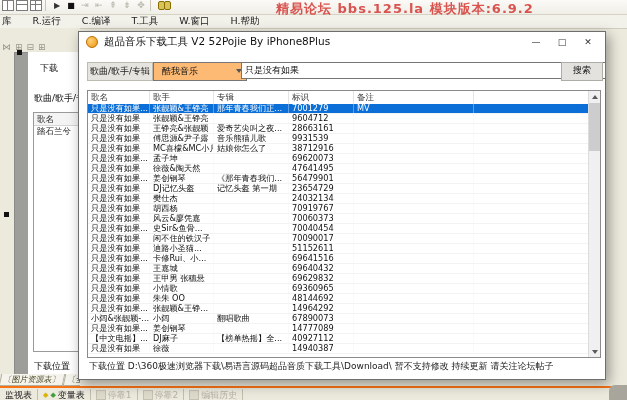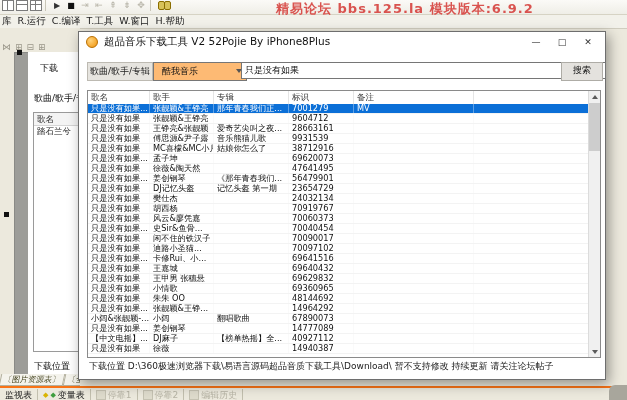--- a/index.html
+++ b/index.html
@@ -23,21 +23,21 @@
   .i-step3::before{content:"⇞";font-size:9px;}
   .i-step4::before{content:"⇟";font-size:9px;}
   .i-hand::before{content:"✥";font-size:9px;}
   .binoc{width:13px;height:10px;position:relative;margin-left:4px;}
   .binoc::before,.binoc::after{content:"";position:absolute;top:1px;width:5px;height:7px;border:1.5px solid #8a6d00;border-radius:2px;background:#d8c25a;}
   .binoc::before{left:0;} .binoc::after{right:0;}
   #red-banner{position:absolute;left:276px;top:0px;font-size:13px;font-weight:bold;color:#d9534f;letter-spacing:1px;white-space:nowrap;}
 
   
   #menubar{position:absolute;left:0;top:15px;width:627px;height:13px;background:#f2f1ea;border-bottom:1px solid #d0cdbf;display:flex;align-items:center;font-size:9.5px;color:#222;}
-  .menu-item{margin-left:6px;white-space:nowrap;}
+  .menu-item{margin-left:21px;white-space:nowrap;}
   .menu-item:first-child{margin-left:2px;}
 
   
   #designer{position:absolute;left:0;top:28px;width:80px;height:372px;background:#ece9dd;overflow:hidden;}
   #designer-icons{position:absolute;left:2px;top:14px;display:flex;gap:4px;color:#9a978a;font-size:9px;}
   #designer-bar{position:absolute;left:14px;top:24px;width:13px;height:348px;background:#9d9d99;border:1px solid #8a8a86;}
   #designer-form{position:absolute;left:28px;top:24px;width:52px;height:348px;background:#fff;
     background-image:radial-gradient(#bdbdbd 0.6px,transparent 0.7px);background-size:6px 6px;}
   .handle{position:absolute;width:5px;height:5px;background:#111;}
   .dz-label{position:absolute;font-size:9px;color:#111;white-space:nowrap;}
@@ -299,21 +299,21 @@
             <div class="cell c1">闲不住的铁汉子</div>
             <div class="cell c2"></div>
             <div class="cell c3">70090017</div>
             <div class="cell c4"></div>
             <div class="cell cf"></div>
           </div>
           <div class="trow">
             <div class="cell c0">只是没有如果</div>
             <div class="cell c1">迪路小圣猫...</div>
             <div class="cell c2"></div>
-            <div class="cell c3">70097102</div>
+            <div class="cell c3">51152611</div>
             <div class="cell c4"></div>
             <div class="cell cf"></div>
           </div>
           <div class="trow">
             <div class="cell c0">只是没有如果...</div>
             <div class="cell c1">卡修Rui、小...</div>
             <div class="cell c2"></div>
             <div class="cell c3">69641516</div>
             <div class="cell c4"></div>
             <div class="cell cf"></div>

